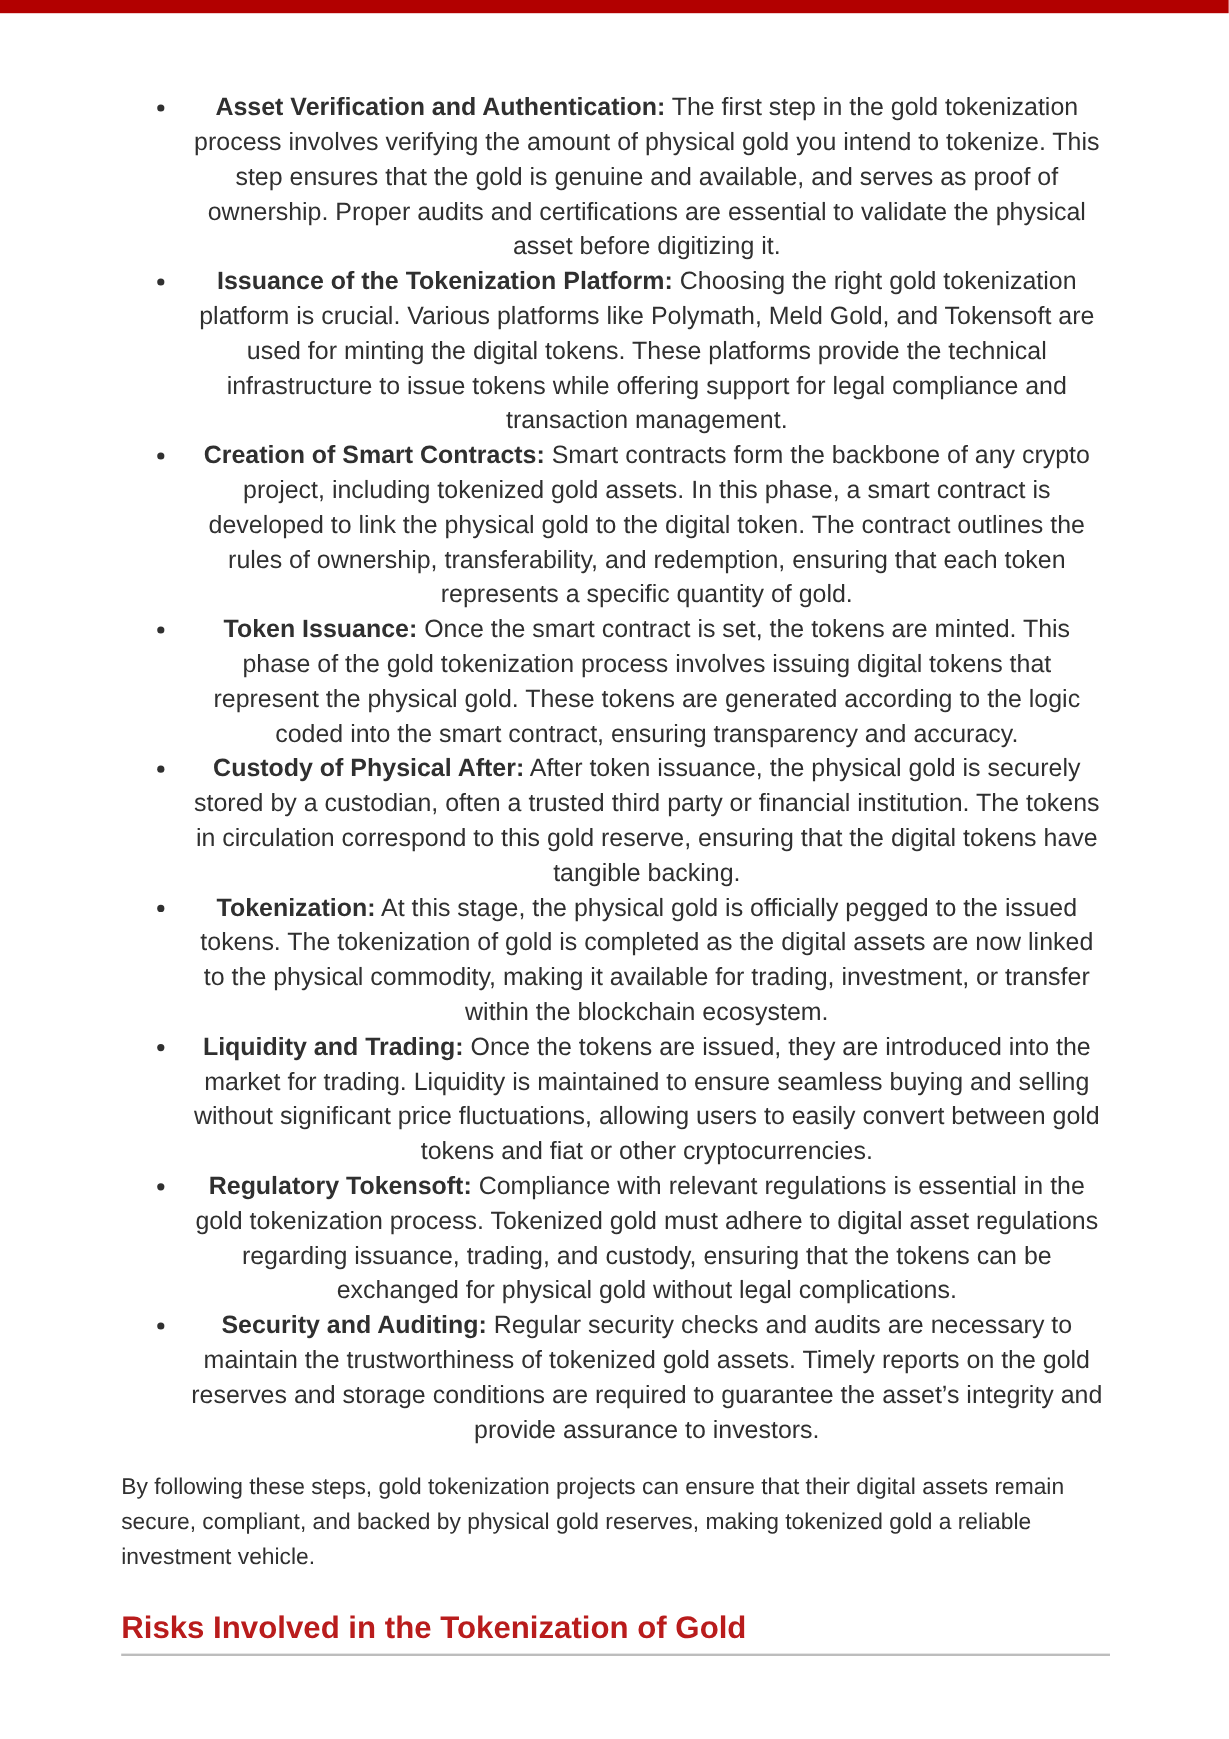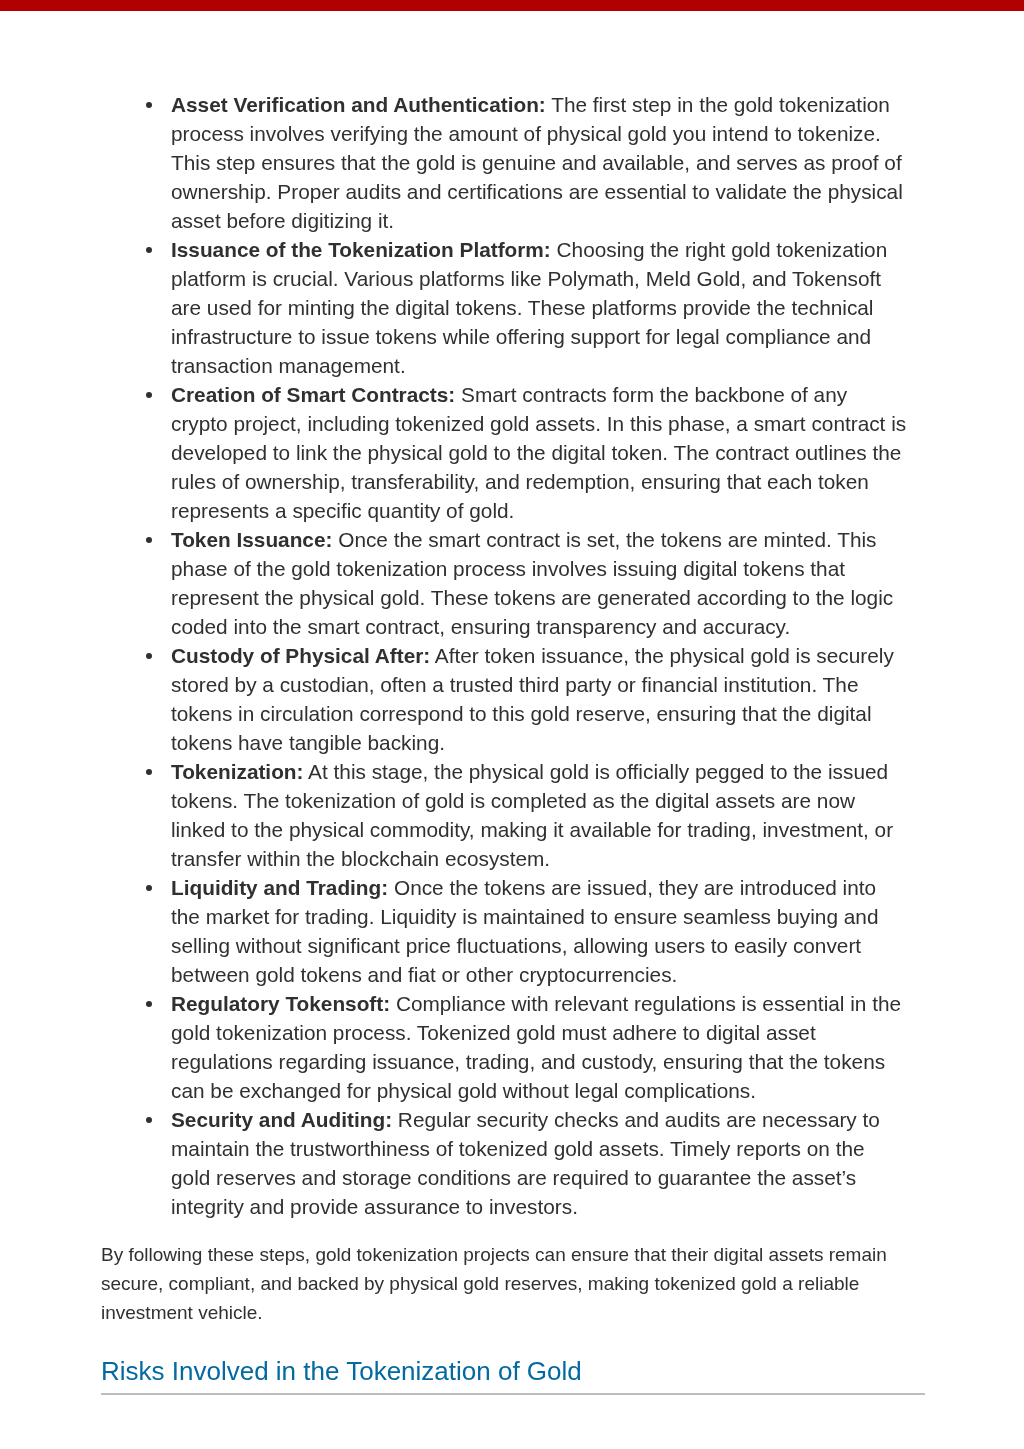--- a/index.html
+++ b/index.html
@@ -22,25 +22,26 @@
     height: 11px;
   }
   .page-content {
     position: absolute;
     top: 0;
     left: 101px;
     width: 824px;
     padding-top: 72px;
   }
   ul.steps {
-    margin: 18px;
+    margin: 3px;
     padding: 0 0 0 52px;
     list-style: none;
     font-size: 20.8px;
     line-height: 29px;
+    text-align: center;
   }
   ul.steps li {
     position: relative;
   }
   .bullet-dot {
     position: absolute;
     left: -25px;
     top: 12px;
     width: 6px;
     height: 6px;
@@ -52,22 +53,22 @@
   }
   p.closing {
     margin: 19px 0 0 0;
     font-size: 19px;
     line-height: 29px;
   }
   h2.section-heading {
     margin: 29px 0 0 0;
     font-size: 26px;
     line-height: 30px;
-    font-weight: 400;
-    color: #0369a1;
+    font-weight: 700;
+    color: #b91c1c;
     letter-spacing: 0;
   }
   .heading-rule {
     height: 2px;
     background: #bdbdbd;
     margin-top: 7px;
   }
   .page-number {
     position: absolute;
     top: 1476px;

